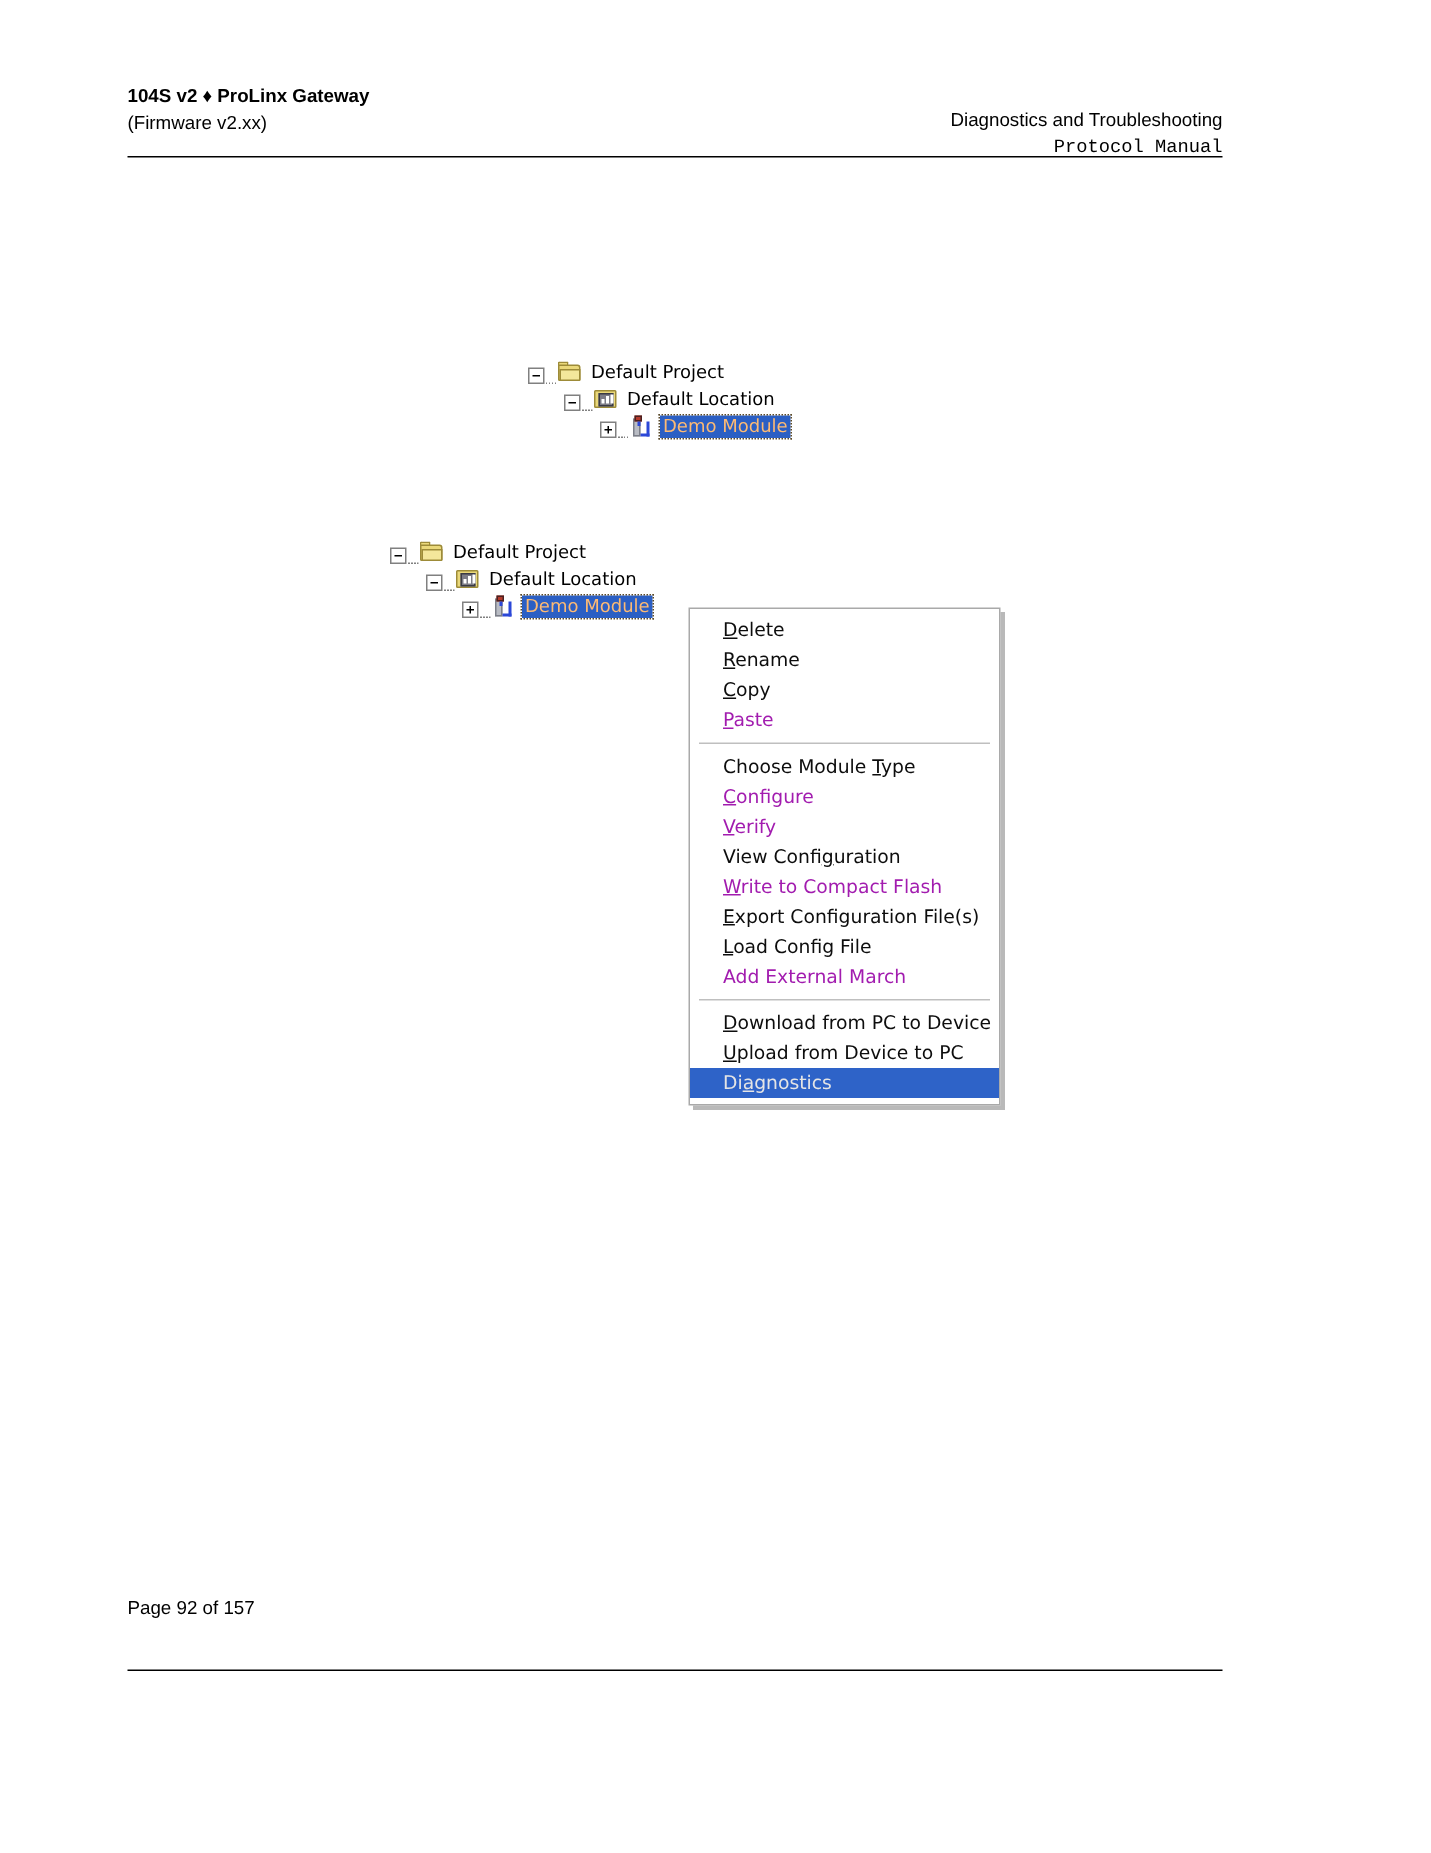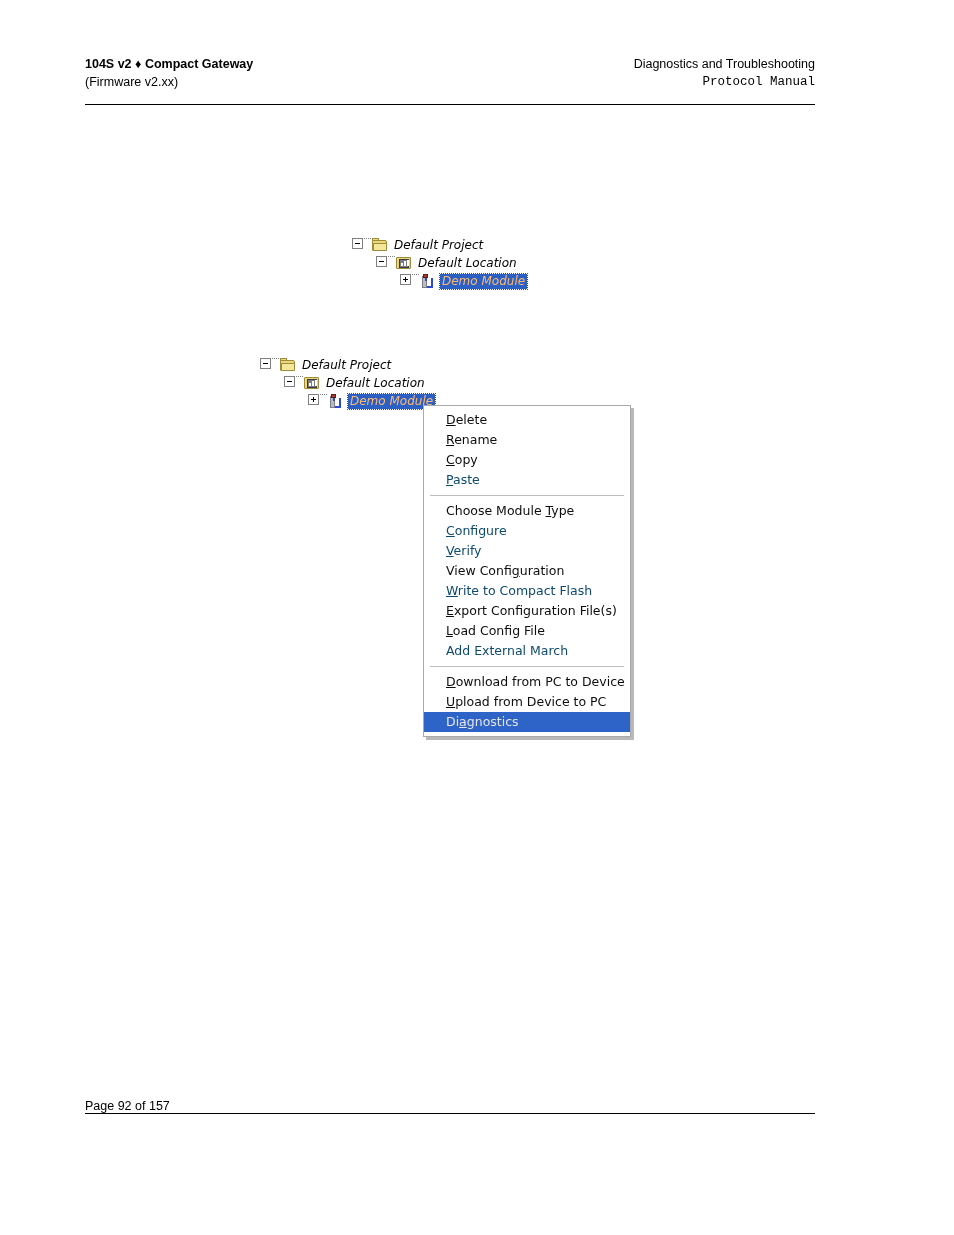--- a/index.html
+++ b/index.html
@@ -23,21 +23,21 @@
     left: 85px;
     top: 55px;
     width: 730px;
     display: flex;
     justify-content: space-between;
     align-items: flex-start;
     font-size: 12.5px;
     line-height: 18px;
   }
   .hdr-left { text-align: left; }
-  .hdr-right { text-align: right; }
+  .hdr-right { text-align: right; margin-top: 16px; }
   .hdr-line-1 { font-weight: bold; white-space: nowrap; }
   .hdr-line-2 { font-weight: normal; white-space: nowrap; }
   .hdr-right .hdr-line-1 { font-weight: normal; }
   .hdr-right .hdr-line-2 { font-weight: normal; font-family: Liberation Mono, monospace; }
 
   .header-rule {
     position: absolute;
     left: 85px;
     top: 104px;
     width: 730px;
@@ -50,21 +50,21 @@
     position: absolute;
     left: 85px;
     top: 1113px;
     width: 730px;
     height: 0;
     border-top: 1.6px solid #000000;
   }
   .page-footer {
     position: absolute;
     left: 85px;
-    top: 1096px;
+    top: 1062px;
     width: 730px;
     display: flex;
     justify-content: space-between;
     align-items: flex-start;
     font-size: 12.5px;
     line-height: 20px;
     flex-direction: column;
   }
   .ftr-left { text-align: left; white-space: nowrap; }
   .ftr-right { text-align: right; }
@@ -76,23 +76,22 @@
     font-family: "DejaVu Sans", sans-serif;
     font-size: 12px;
     line-height: 18px;
     color: #000000;
     user-select: none;
   }
   .tree-row {
     position: relative;
     height: 18px;
     display: flex;
-    align-items: flex-start;
+    align-items: flex-end;
     white-space: nowrap;
-    font-style: italic;
   }
   
   .lvl-0 { padding-left: 0px; }
   .lvl-1 { padding-left: 24px; }
   .lvl-2 { padding-left: 48px; }
 
   
   .expander {
     width: 11px;
     height: 11px;
@@ -250,52 +249,53 @@
   .context-menu {
     position: absolute;
     background: #ffffff;
     border: 1px solid #a9a9a9;
     box-sizing: border-box;
     box-shadow: 3px 3px 0 0 rgba(128,128,128,0.55);
     font-family: "DejaVu Sans", sans-serif;
     font-size: 12.5px;
     padding: 4px 0;
     user-select: none;
+    margin-left: 36px;
   }
   .menu-item {
     height: 20px;
     line-height: 20px;
     padding: 0 18px 0 22px;
     white-space: nowrap;
     color: #0d0d0d;
     cursor: default;
   }
   .menu-item.disabled {
-    color: #0c4a6e;
+    color: #a21caf;
   }
   .menu-item.selected {
     background: #2e63c8;
     color: #e5e5e5;
   }
   .menu-item u {
     text-decoration: underline;
     text-underline-offset: 1px;
   }
   .menu-sep {
     height: 1px;
     margin: 5px 6px 5px 6px;
     background: #bfbfbf;
   }
 </style>
 </head>
 <body>
 
 <div class="page-header">
   <div class="hdr-left">
-    <div class="hdr-line-1">104S v2 ♦ Compact Gateway</div>
+    <div class="hdr-line-1">104S v2 ♦ ProLinx Gateway</div>
     <div class="hdr-line-2">(Firmware v2.xx)</div>
   </div>
   <div class="hdr-right">
     <div class="hdr-line-1">Diagnostics and Troubleshooting</div>
     <div class="hdr-line-2">Protocol Manual</div>
   </div>
 </div>
 <div class="header-rule"></div>
 
 <div class="tree" id="tree-top" style="left:352px; top:238px;">

